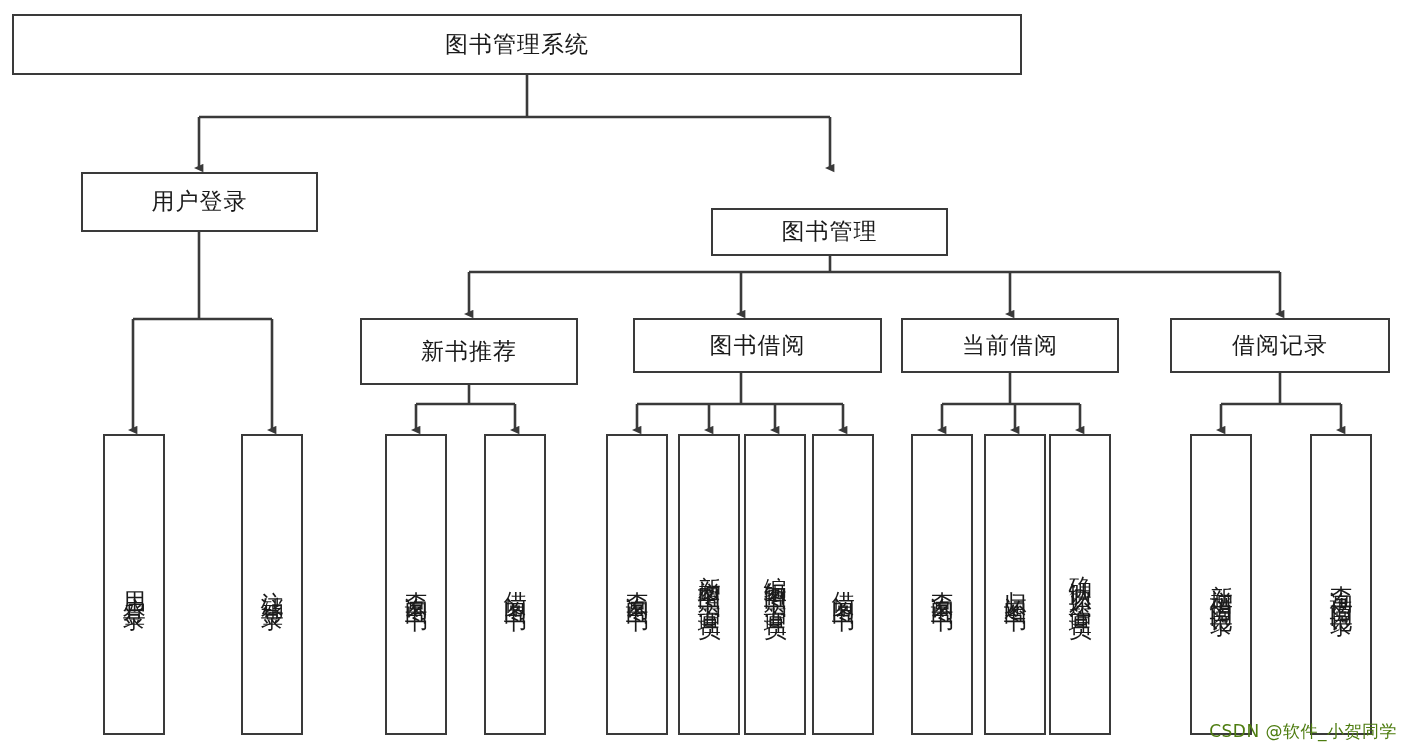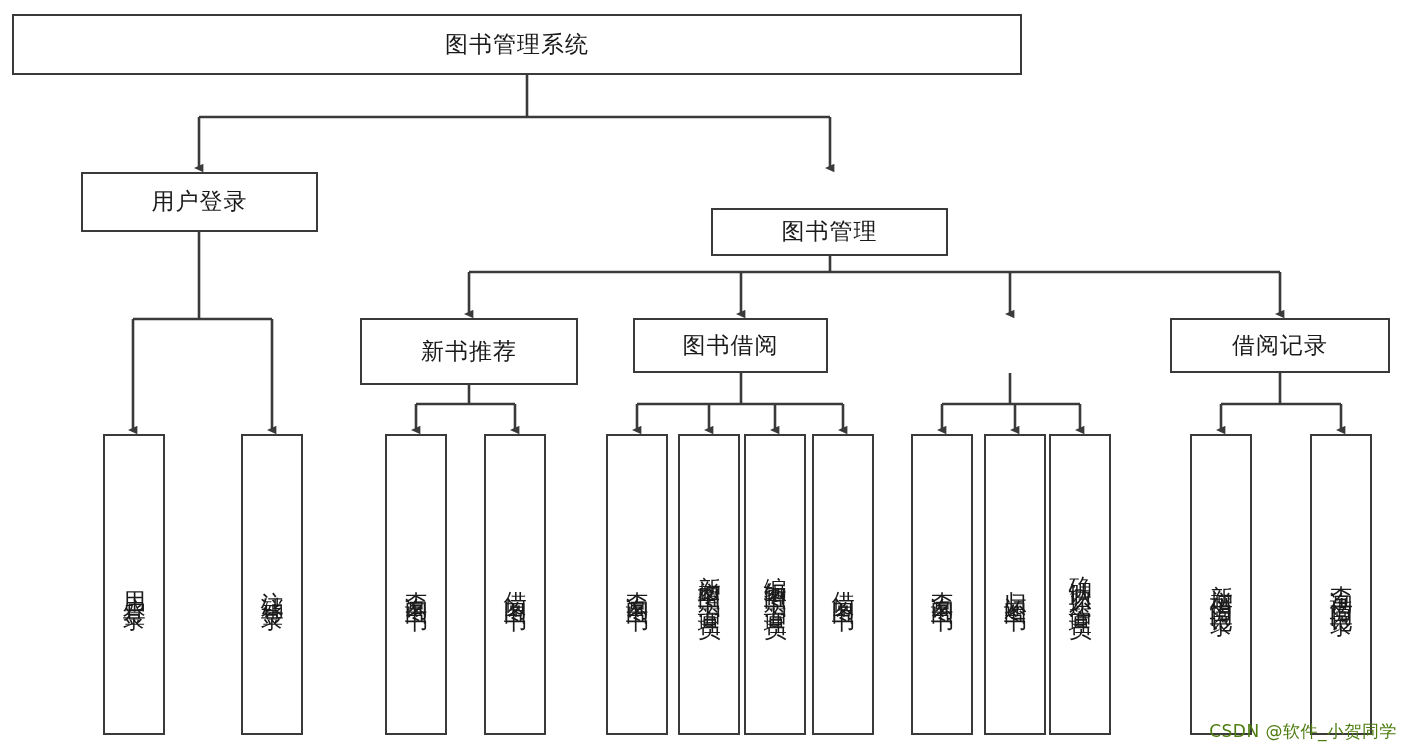--- a/index.html
+++ b/index.html
@@ -144,22 +144,25 @@
   <div class="node horiz" style="left:81px; top:172px; width:237px; height:60px;">
     <span>用户登录</span>
   </div>
   <div class="node horiz" style="left:711px; top:172px; width:237px; height:48px;margin-top:36px;">
     <span>图书管理</span>
   </div>
 
   <div class="node horiz" style="left:360px; top:318px; width:218px; height:67px;">
     <span>新书推荐</span>
   </div>
-  <div class="node horiz" style="left:633px; top:318px; width:195px; height:55px;">
+  <div class="node horiz" style="left:633px; top:318px; width:249px; height:55px;">
     <span>图书借阅</span>
+  </div>
+  <div class="node horiz" style="left:901px; top:318px; width:218px; height:55px;">
+    <span>当前借阅</span>
   </div>
   <div class="node horiz" style="left:1170px; top:318px; width:220px; height:55px;">
     <span>借阅记录</span>
   </div>
 
   <div class="node vert" style="left:103px; top:434px; width:62px; height:301px;">
     <span class="vtext">用户登录</span>
   </div>
   <div class="node vert" style="left:241px; top:434px; width:62px; height:301px;">
     <span class="vtext">注销登录</span>

